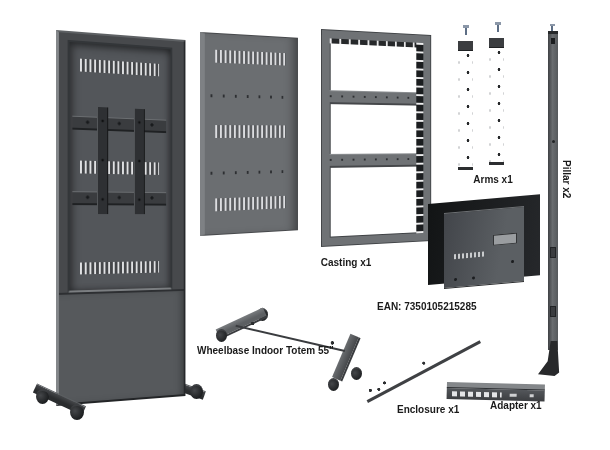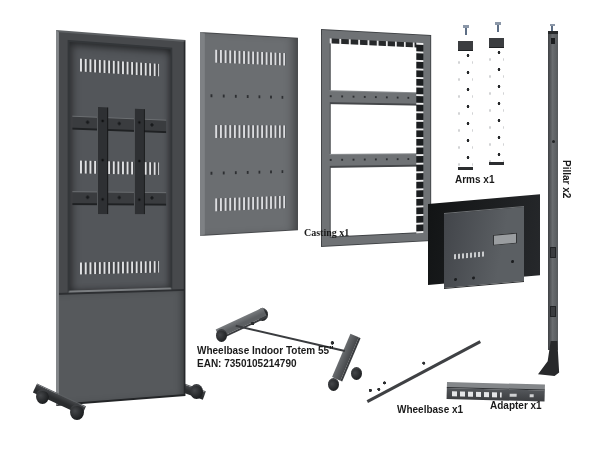--- a/index.html
+++ b/index.html
@@ -5,21 +5,21 @@
   html,body{margin:0;padding:0;background:#fff;}
   #canvas{
     position:relative;width:610px;height:450px;background:#ffffff;overflow:hidden;
     font-family:"Liberation Sans", sans-serif;
   }
   .abs{position:absolute;}
   .part-label{
     position:absolute;font-size:10px;font-weight:bold;color:#1a1a1a;
     white-space:nowrap;letter-spacing:0;line-height:13px;
   }
-  .centered{text-align:left;}
+  .centered{text-align:center;}
 
   
   .totem-body{
     left:56px;top:30px;width:136px;height:372px;
     transform:perspective(600px) rotateY(14deg);transform-origin:left center;
     background:#47494c;
     border-left:3px solid #84878a;border-right:2px solid #26282b;
     border-top:2px solid #5e6164;border-bottom:2px solid #232527;
     z-index:2;
   }
@@ -196,21 +196,21 @@
   .adapter{left:447px;top:382px;width:98px;height:17px;transform:rotate(1.5deg);transform-origin:left top;}
   .ad-flange{height:5px;background:#84878a;border-bottom:1px solid #2e3033;}
   .ad-face{position:relative;height:11px;background:linear-gradient(#53565a,#3c3e41);}
   .ad-slots{position:absolute;left:5px;top:3px;width:50px;height:5px;
     background:repeating-linear-gradient(90deg,#e4e5e7 0 5px,rgba(0,0,0,0) 5px 8px);}
   .ad-dash{position:absolute;top:4px;height:3px;background:#cfd0d2;}
   .ad-dash.d1{left:63px;width:7px;} .ad-dash.d2{left:83px;width:4px;}
 
   
   .lbl-backplate{left:198px;top:248px;width:96px;}
-  .lbl-casting{left:304px;top:226px;width:84px;font-family:Liberation Serif, serif;}
+  .lbl-casting{left:304px;top:256px;width:84px;}
   .lbl-arms{left:455px;top:173px;width:76px;}
   .lbl-pillar{left:560px;top:160px;height:80px;}
   .lbl-enclosure{left:377px;top:300px;}
   .lbl-wheelbase{left:197px;top:344px;}
   .lbl-floormount{left:397px;top:403px;}
   .lbl-adapter{left:490px;top:399px;text-align:right;}
 </style>
 </head>
 <body>
 
@@ -285,36 +285,36 @@
 
   <div class="abs enc-back"></div>
   <div class="abs enc-front">
     <div class="enc-plate"></div>
     <div class="enc-vent"></div>
     <div class="enc-hole h1"></div>
     <div class="enc-hole h2"></div>
     <div class="enc-hole h3"></div>
   </div>
   <div class="part-label lbl-enclosure">
+    <div>EAN: 7350105215285</div>
   </div>
 
   <div class="abs caster-sm w2"></div>
   <div class="abs caster-sm w3"></div>
   <div class="abs wb-bar wb-foot-l"></div>
   <div class="abs wb-foot-r"></div>
   <div class="abs wb-bar wb-cross"></div>
   <div class="abs caster-sm w1"></div>
   <div class="abs caster-sm w4"></div>
   <div class="part-label lbl-wheelbase">
     <div>Wheelbase Indoor Totem 55"</div>
-    <div>EAN: 7350105214790</div>
   </div>
 
   <div class="abs floormount"></div>
-  <div class="part-label lbl-floormount">Wheelbase x1</div>
+  <div class="part-label lbl-floormount">Enclosure x1</div>
 
   <div class="abs adapter">
     <div class="ad-flange"></div>
     <div class="ad-face">
       <div class="ad-slots"></div>
       <div class="ad-dash d1"></div>
       <div class="ad-dash d2"></div>
     </div>
   </div>
   <div class="part-label lbl-adapter">Adapter x1</div>

